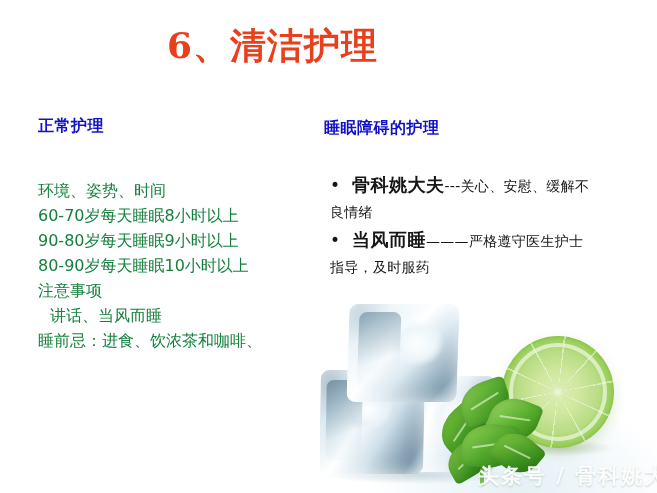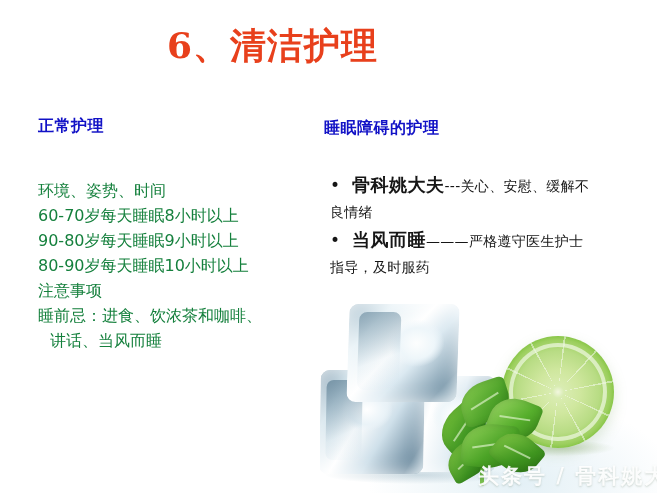--- a/index.html
+++ b/index.html
@@ -248,22 +248,22 @@
   <div id="title">6、清洁护理</div>
 
   <div id="heading-left" class="col-heading">正常护理</div>
 
   <div id="left-body">
     <div class="line">环境、姿势、时间</div>
     <div class="line">60-70岁每天睡眠8小时以上</div>
     <div class="line">90-80岁每天睡眠9小时以上</div>
     <div class="line">80-90岁每天睡眠10小时以上</div>
     <div class="line">注意事项</div>
+    <div class="line indent">讲话、当风而睡</div>
     <div class="line">睡前忌：进食、饮浓茶和咖啡、</div>
-    <div class="line indent">讲话、当风而睡</div>
   </div>
 
   <div id="heading-right" class="col-heading">睡眠障碍的护理</div>
 
   <div id="right-body">
     <div class="bullet-item">
       <span class="bullet-dot">•</span><span class="bullet-strong">骨科姚大夫</span><span class="bullet-rest">---关心、安慰、缓解不良情绪</span>
     </div>
     <div class="bullet-item">
       <span class="bullet-dot">•</span><span class="bullet-strong">当风而睡</span><span class="bullet-rest">———严格遵守医生护士指导，及时服药</span>

